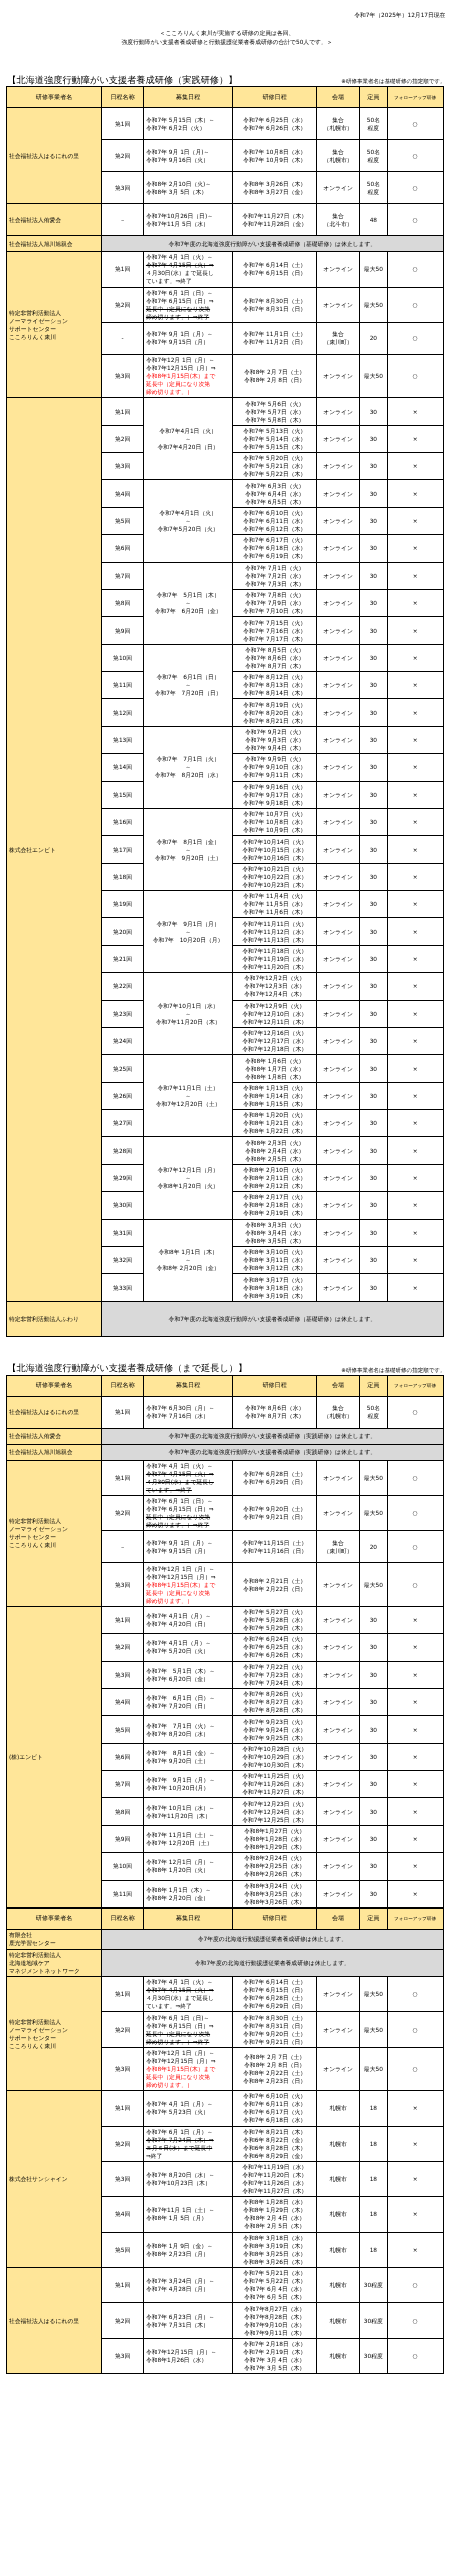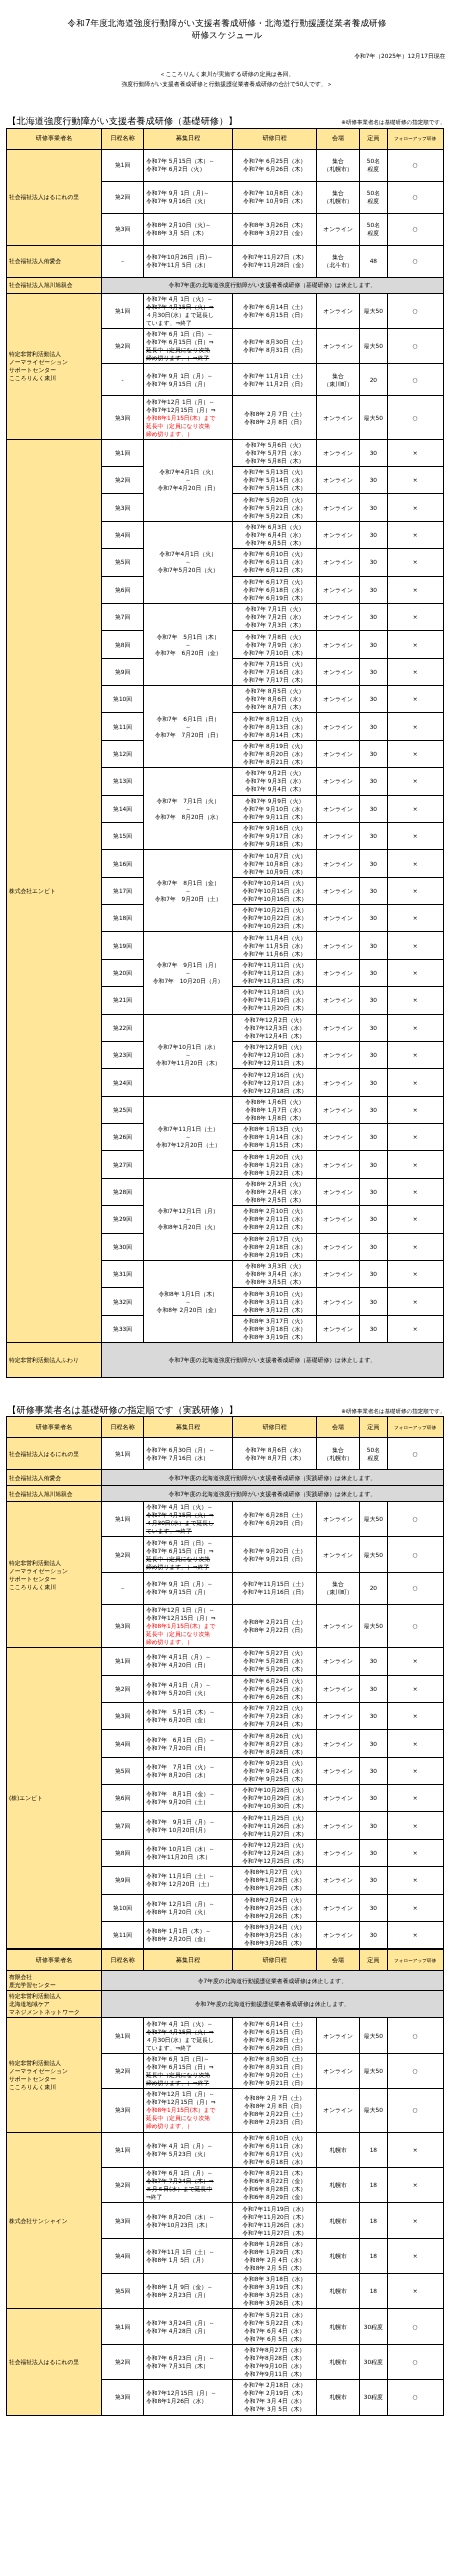--- a/index.html
+++ b/index.html
@@ -31,33 +31,29 @@
   td.suspend { background: #d9d9d9; text-align: center; }
   tr.group-start > td { border-top: 1.2px solid #000; }
   .strike { text-decoration: line-through; }
   .red { color: #ff0000; }
   .line { display: block; }
 </style>
 </head>
 <body>
 
 <div class="page">
-  <div class="doc-title">
-    <div>令和7年度北海道強度行動障がい支援者養成研修・北海道行動援護従業者養成研修</div>
-    <div>研修スケジュール</div>
-  </div>
   <div class="date-line">令和7年（2025年）12月17日現在</div>
   <div class="notice">
     <div>＜こころりんく東川が実施する研修の定員は各回、</div>
     <div>強度行動障がい支援者養成研修と行動援護従業者養成研修の合計で50人です。＞</div>
   </div>
 
   <div id="sections">
       <div class="section-head">
-        <div class="section-title">【北海道強度行動障がい支援者養成研修（基礎研修）】</div>
+        <div class="section-title">【北海道強度行動障がい支援者養成研修（実践研修）】</div>
         <div class="section-note">※研修事業者名は基礎研修の指定順です。</div>
       </div>
       <table class="sched">
         <colgroup>
           <col class="c-name">
           <col class="c-round">
           <col class="c-recruit">
           <col class="c-train">
           <col class="c-venue">
           <col class="c-cap">
@@ -630,21 +626,21 @@
             <td class="cap" style="white-space: pre-line;">30</td>
             <td class="follow">×</td>
           </tr>
           <tr class="group-start">
             <td class="name" style="white-space: pre-line; height: 35px;">特定非営利活動法人ふわり</td>
             <td class="suspend" colspan="6">令和7年度の北海道強度行動障がい支援者養成研修（基礎研修）は休止します。</td>
           </tr>
         </tbody>
       </table>
       <div class="section-head">
-        <div class="section-title">【研修事業者名は基礎研修の指定順です（実践研修）】</div>
+        <div class="section-title">【北海道強度行動障がい支援者養成研修（まで延長し）】</div>
         <div class="section-note">※研修事業者名は基礎研修の指定順です。</div>
       </div>
       <table class="sched">
         <colgroup>
           <col class="c-name">
           <col class="c-round">
           <col class="c-recruit">
           <col class="c-train">
           <col class="c-venue">
           <col class="c-cap">

